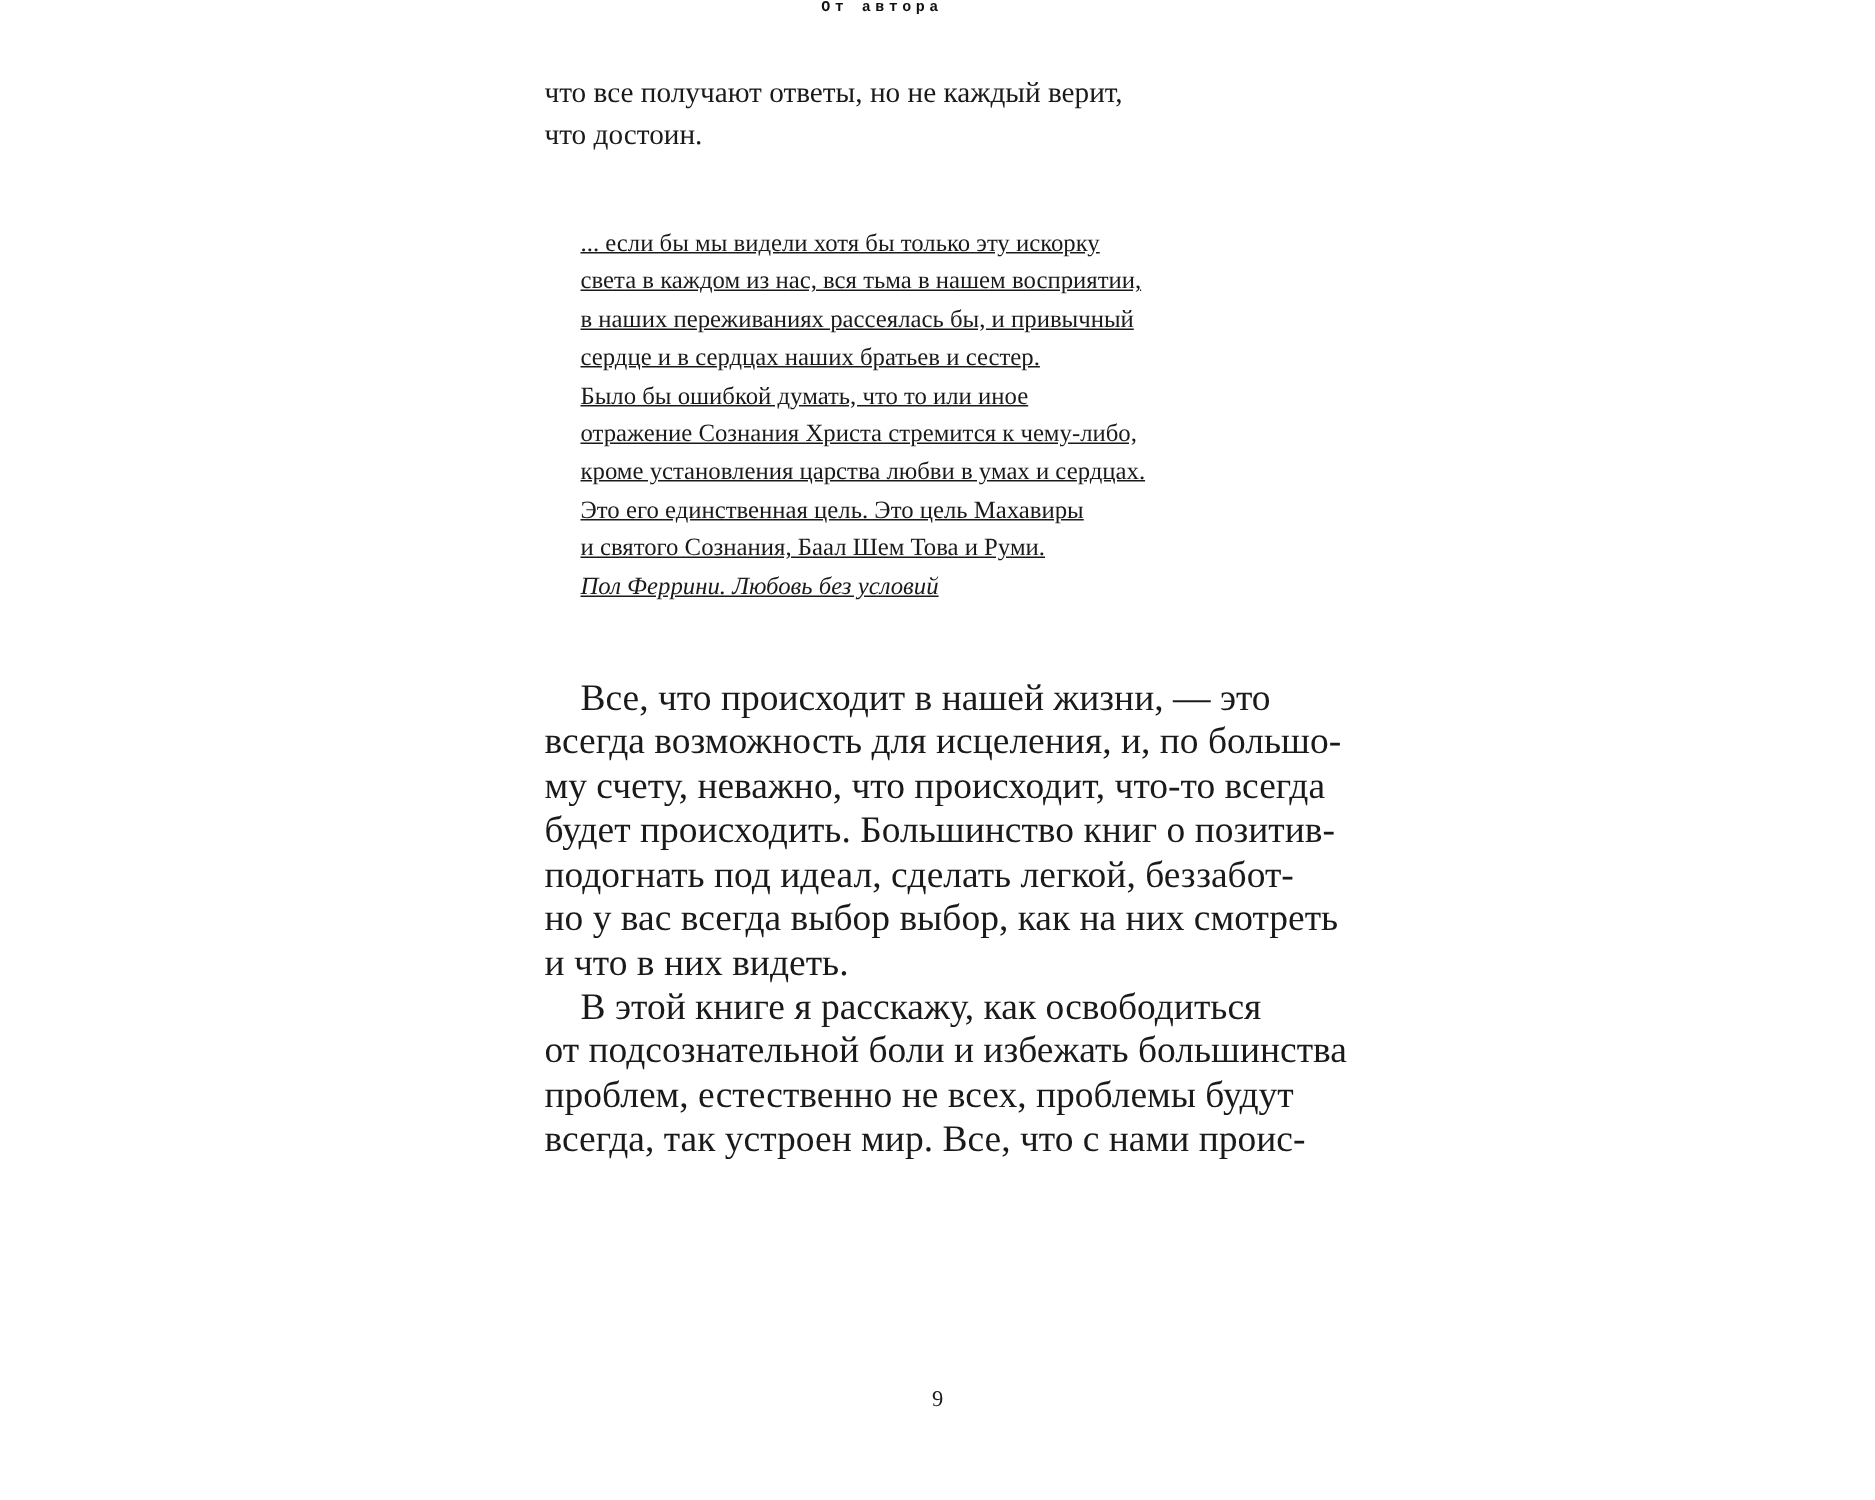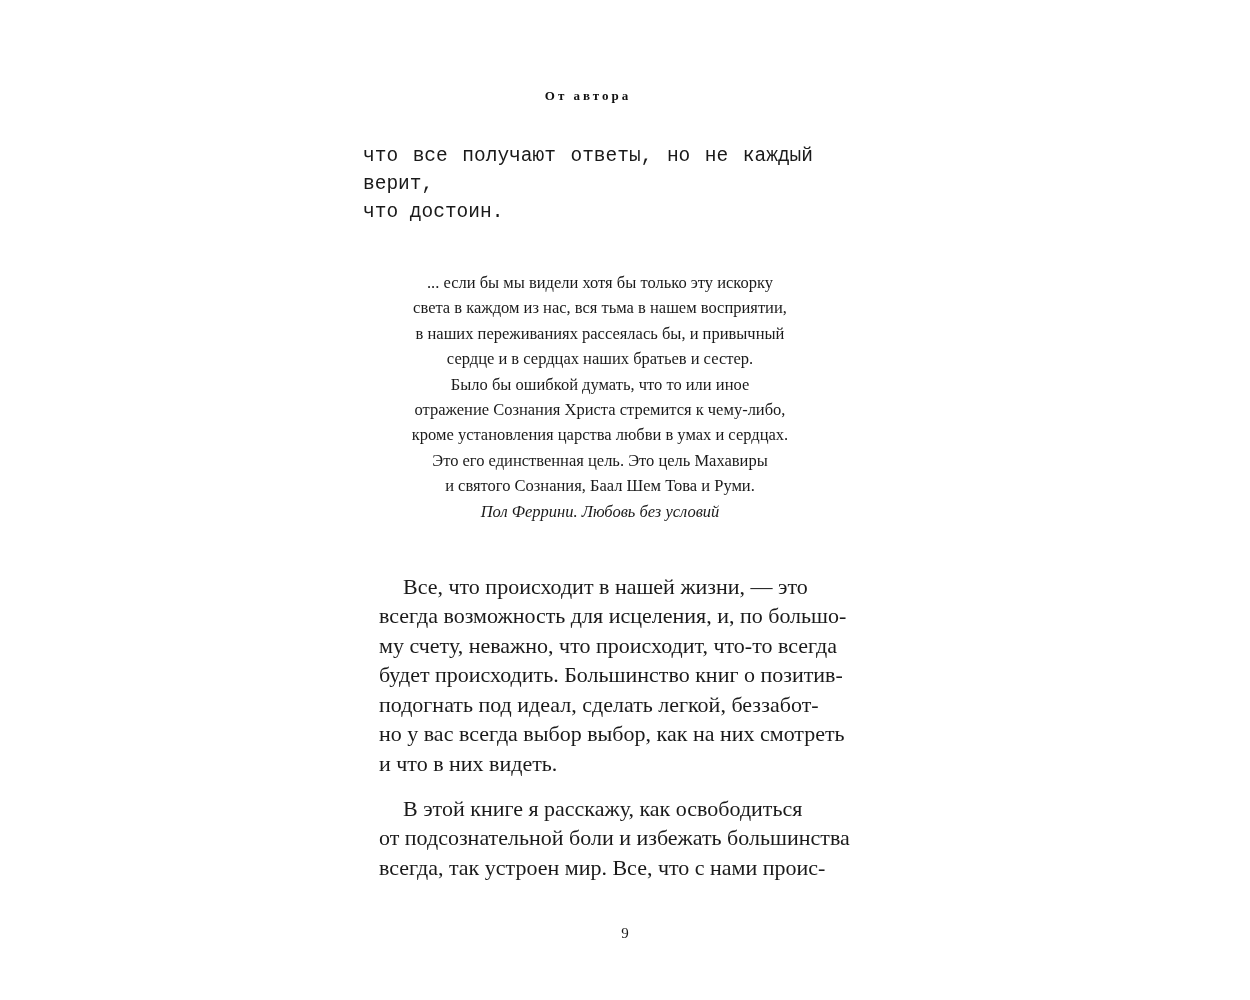--- a/index.html
+++ b/index.html
@@ -21,67 +21,66 @@
     background: #ffffff;
   }
   .content {
     position: absolute;
     left: 363px;
     top: 0;
     width: 450px;
   }
   .running-head {
     text-align: center;
-    font-family: Liberation Serif, serif;
-    font-size: 13px;
+    font-family: Liberation Mono, monospace;
+    font-size: 10px;
     letter-spacing: 3px;
     font-weight: 600;
     color: #111;
-    margin-top: 88px;
     margin-bottom: 0;
   }
   .body-text {
     font-size: 19.5px;
     line-height: 28px;
     text-align: justify;
     text-justify: inter-word;
     color: #1a1a1a;
     margin: 0;
   }
   .para-continued {
     margin-top: 38px;
-    font-family: Liberation Mono, monospace;
   }
   .para-continued .line {
     display: block;
   }
   .epigraph {
     margin-top: 44px;
     margin-left: 24px;
     font-size: 16.5px;
     line-height: 25.4px;
-    text-align: center;
+    text-align: left;
     color: #1a1a1a;
+    text-decoration: underline;
   }
   .epigraph .line {
     display: block;
     white-space: nowrap;
   }
   .epigraph .attribution {
     display: block;
     font-style: italic;
     white-space: nowrap;
     margin-top: 0;
   }
   .body-block {
     margin-top: 48px;
   }
   .body-block p {
-    margin: 16px;
-    font-size: 22px;
+    margin: 0;
+    font-size: 25px;
     line-height: 29.4px;
     text-align: justify;
   }
   .body-block p .line {
     display: block;
     white-space: nowrap;
   }
   .indent {
     display: inline-block;
     width: 24px;
@@ -129,20 +128,21 @@
         <span class="line">всегда возможность для исцеления, и, по большо-</span>
         <span class="line">му счету, неважно, что происходит, что-то всегда</span>
         <span class="line">будет происходить. Большинство книг о позитив-</span>
         <span class="line">подогнать под идеал, сделать легкой, беззабот-</span>
         <span class="line">но у вас всегда выбор выбор, как на них смотреть</span>
         <span class="line">и что в них видеть.</span>
       </p>
       <p>
         <span class="line"><span class="indent"></span><span>В этой книге я расскажу, как освободиться</span></span>
         <span class="line">от подсознательной боли и избежать большинства</span>
+        <span class="line">проблем, естественно не всех, проблемы будут</span>
         <span class="line">всегда, так устроен мир. Все, что с нами проис-</span>
       </p>
     </div>
 
   </div>
 
   <div class="folio">9</div>
 
 </div>
 

